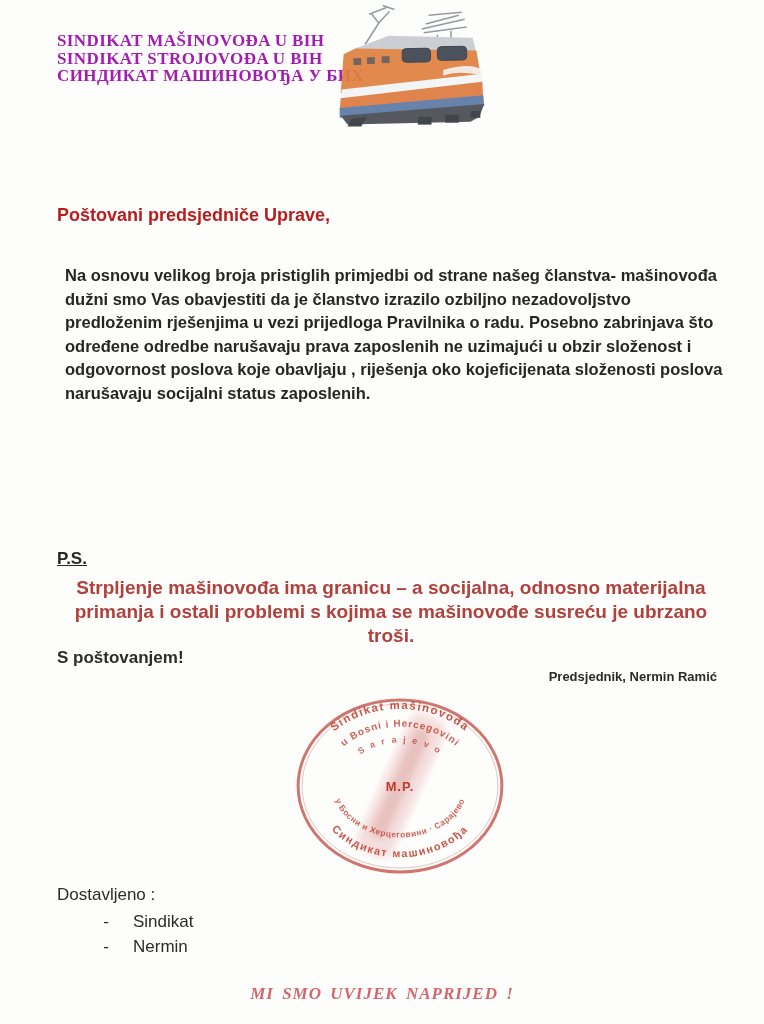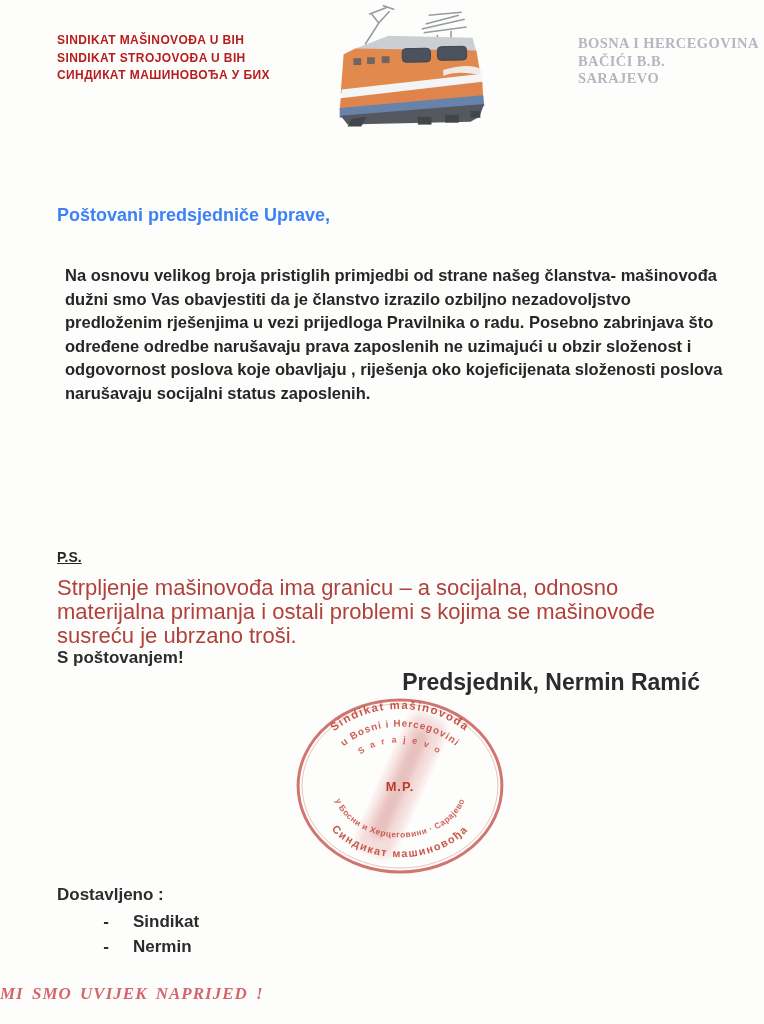--- a/index.html
+++ b/index.html
@@ -4,82 +4,82 @@
 <style>
   html,body{margin:0;padding:0;background:#e8e8e8;}
   .page{
     position:relative;width:764px;height:1024px;margin:0 auto;
     background:#fdfdfc;overflow:hidden;
     font-family:"Liberation Sans",sans-serif;color:#2e2e2e;
   }
   
   .org-block{
     position:absolute;left:57px;top:32px;
-    font-family:Liberation Sans, sans-serif;
-    font-size:12px;line-height:17.5px;letter-spacing:.4px;
-    color:#b91c1c;font-weight:600;white-space:nowrap;
+    font-family:Liberation Serif, serif;
+    font-size:17px;line-height:17.5px;letter-spacing:.4px;
+    color:#a21caf;font-weight:600;white-space:nowrap;
   }
   .addr-block{
     position:absolute;left:578px;top:35px;
     font-family:"Liberation Serif",serif;
     font-size:14.5px;line-height:17.5px;letter-spacing:.4px;
     color:#b3b7c0;font-weight:600;white-space:nowrap;
   }
   .loco{
     position:absolute;left:328px;top:2px;width:166px;height:130px;
     filter:blur(.4px);opacity:.92;
   }
   
   .salutation{
     position:absolute;left:57px;top:205px;
-    font-size:18px;font-weight:700;color:#3b82f6;
+    font-size:18px;font-weight:700;color:#b91c1c;
   }
   .body-text{
     position:absolute;left:57px;top:256px;width:674px;
     font-size:16.5px;font-weight:700;line-height:23.5px;color:#262626;
   }
   .body-text p{margin:8px;}
   .ps-label{
     position:absolute;left:57px;top:549px;
-    font-size:14px;font-weight:700;color:#262626;text-decoration:underline;
+    font-size:17px;font-weight:700;color:#262626;text-decoration:underline;
   }
   .ps-text{
     position:absolute;left:57px;top:576px;width:668px;
-    font-size:22px;font-weight:400;line-height:24px;color:#b0413c;
+    font-size:19px;font-weight:700;line-height:24px;color:#b0413c;text-align:center;
   }
   .closing{
     position:absolute;left:57px;top:648px;
     font-size:17px;font-weight:700;color:#2b2b2b;
   }
   .signature{
-    position:absolute;right:64px;top:669px;
-    font-size:23px;font-weight:600;color:#2b2b2b;
+    position:absolute;right:47px;top:669px;
+    font-size:13px;font-weight:600;color:#2b2b2b;
   }
   
   .stamp{
     position:absolute;left:288px;top:695px;width:224px;height:182px;
     filter:blur(.3px);
   }
   .stamp text{
     font-family:"Liberation Sans",sans-serif;
     fill:#c0392b;
   }
   
   .distribution{
     position:absolute;left:57px;top:882px;
-    font-size:17px;font-weight:700;color:#2b2b2b;line-height:25px;
+    font-size:17px;font-weight:400;color:#2b2b2b;line-height:25px;
   }
   .dist-items{margin:2px 0 0 0;padding:0;list-style:none;}
   .dist-items li{display:flex;line-height:25px;}
   .dist-dash{width:26px;text-align:right;padding-left:26px;}
   .dist-text{padding-left:24px;}
   
   .motto{
     position:absolute;left:0;top:984px;width:100%;
-    text-align:left;
+    text-align:center;
     font-family:"Liberation Serif",serif;
     font-style:italic;font-weight:700;
     font-size:17px;letter-spacing:1px;word-spacing:3px;
     color:#d4676d;
   }
 </style>
 </head>
 <body>
 
 <div class="page">
@@ -122,25 +122,20 @@
 
     <polygon points="13,115 160,103 155,116 146,121 20,124" fill="#474c52"></polygon>
     <g fill="#33373c">
       <rect x="146" y="110" width="10" height="7"></rect>
       <rect x="120" y="114" width="14" height="8"></rect>
       <rect x="92" y="116" width="14" height="8"></rect>
       <polygon points="24,118 40,116 34,126 20,126"></polygon>
     </g>
   </svg>
 
-  <div class="addr-block">
-      <div>BOSNA I HERCEGOVINA</div>
-      <div>BAČIĆI B.B.</div>
-      <div>SARAJEVO</div>
-    </div>
 
   <div class="salutation">Poštovani predsjedniče Uprave,</div>
 
   <div class="body-text">
       <p>Na osnovu velikog broja pristiglih primjedbi od strane našeg članstva- mašinovođa dužni smo Vas obavjestiti da je članstvo izrazilo ozbiljno nezadovoljstvo predloženim rješenjima u vezi prijedloga Pravilnika o radu. Posebno zabrinjava što određene odredbe narušavaju prava zaposlenih ne uzimajući u obzir složenost i odgovornost poslova koje obavljaju , riješenja oko kojeficijenata složenosti poslova narušavaju socijalni status zaposlenih.</p>
     </div>
 
   <div class="ps-label">P.S.</div>
   <div class="ps-text">Strpljenje mašinovođa ima granicu – a socijalna, odnosno materijalna  primanja i ostali problemi s kojima se mašinovođe susreću je ubrzano troši.</div>
 

